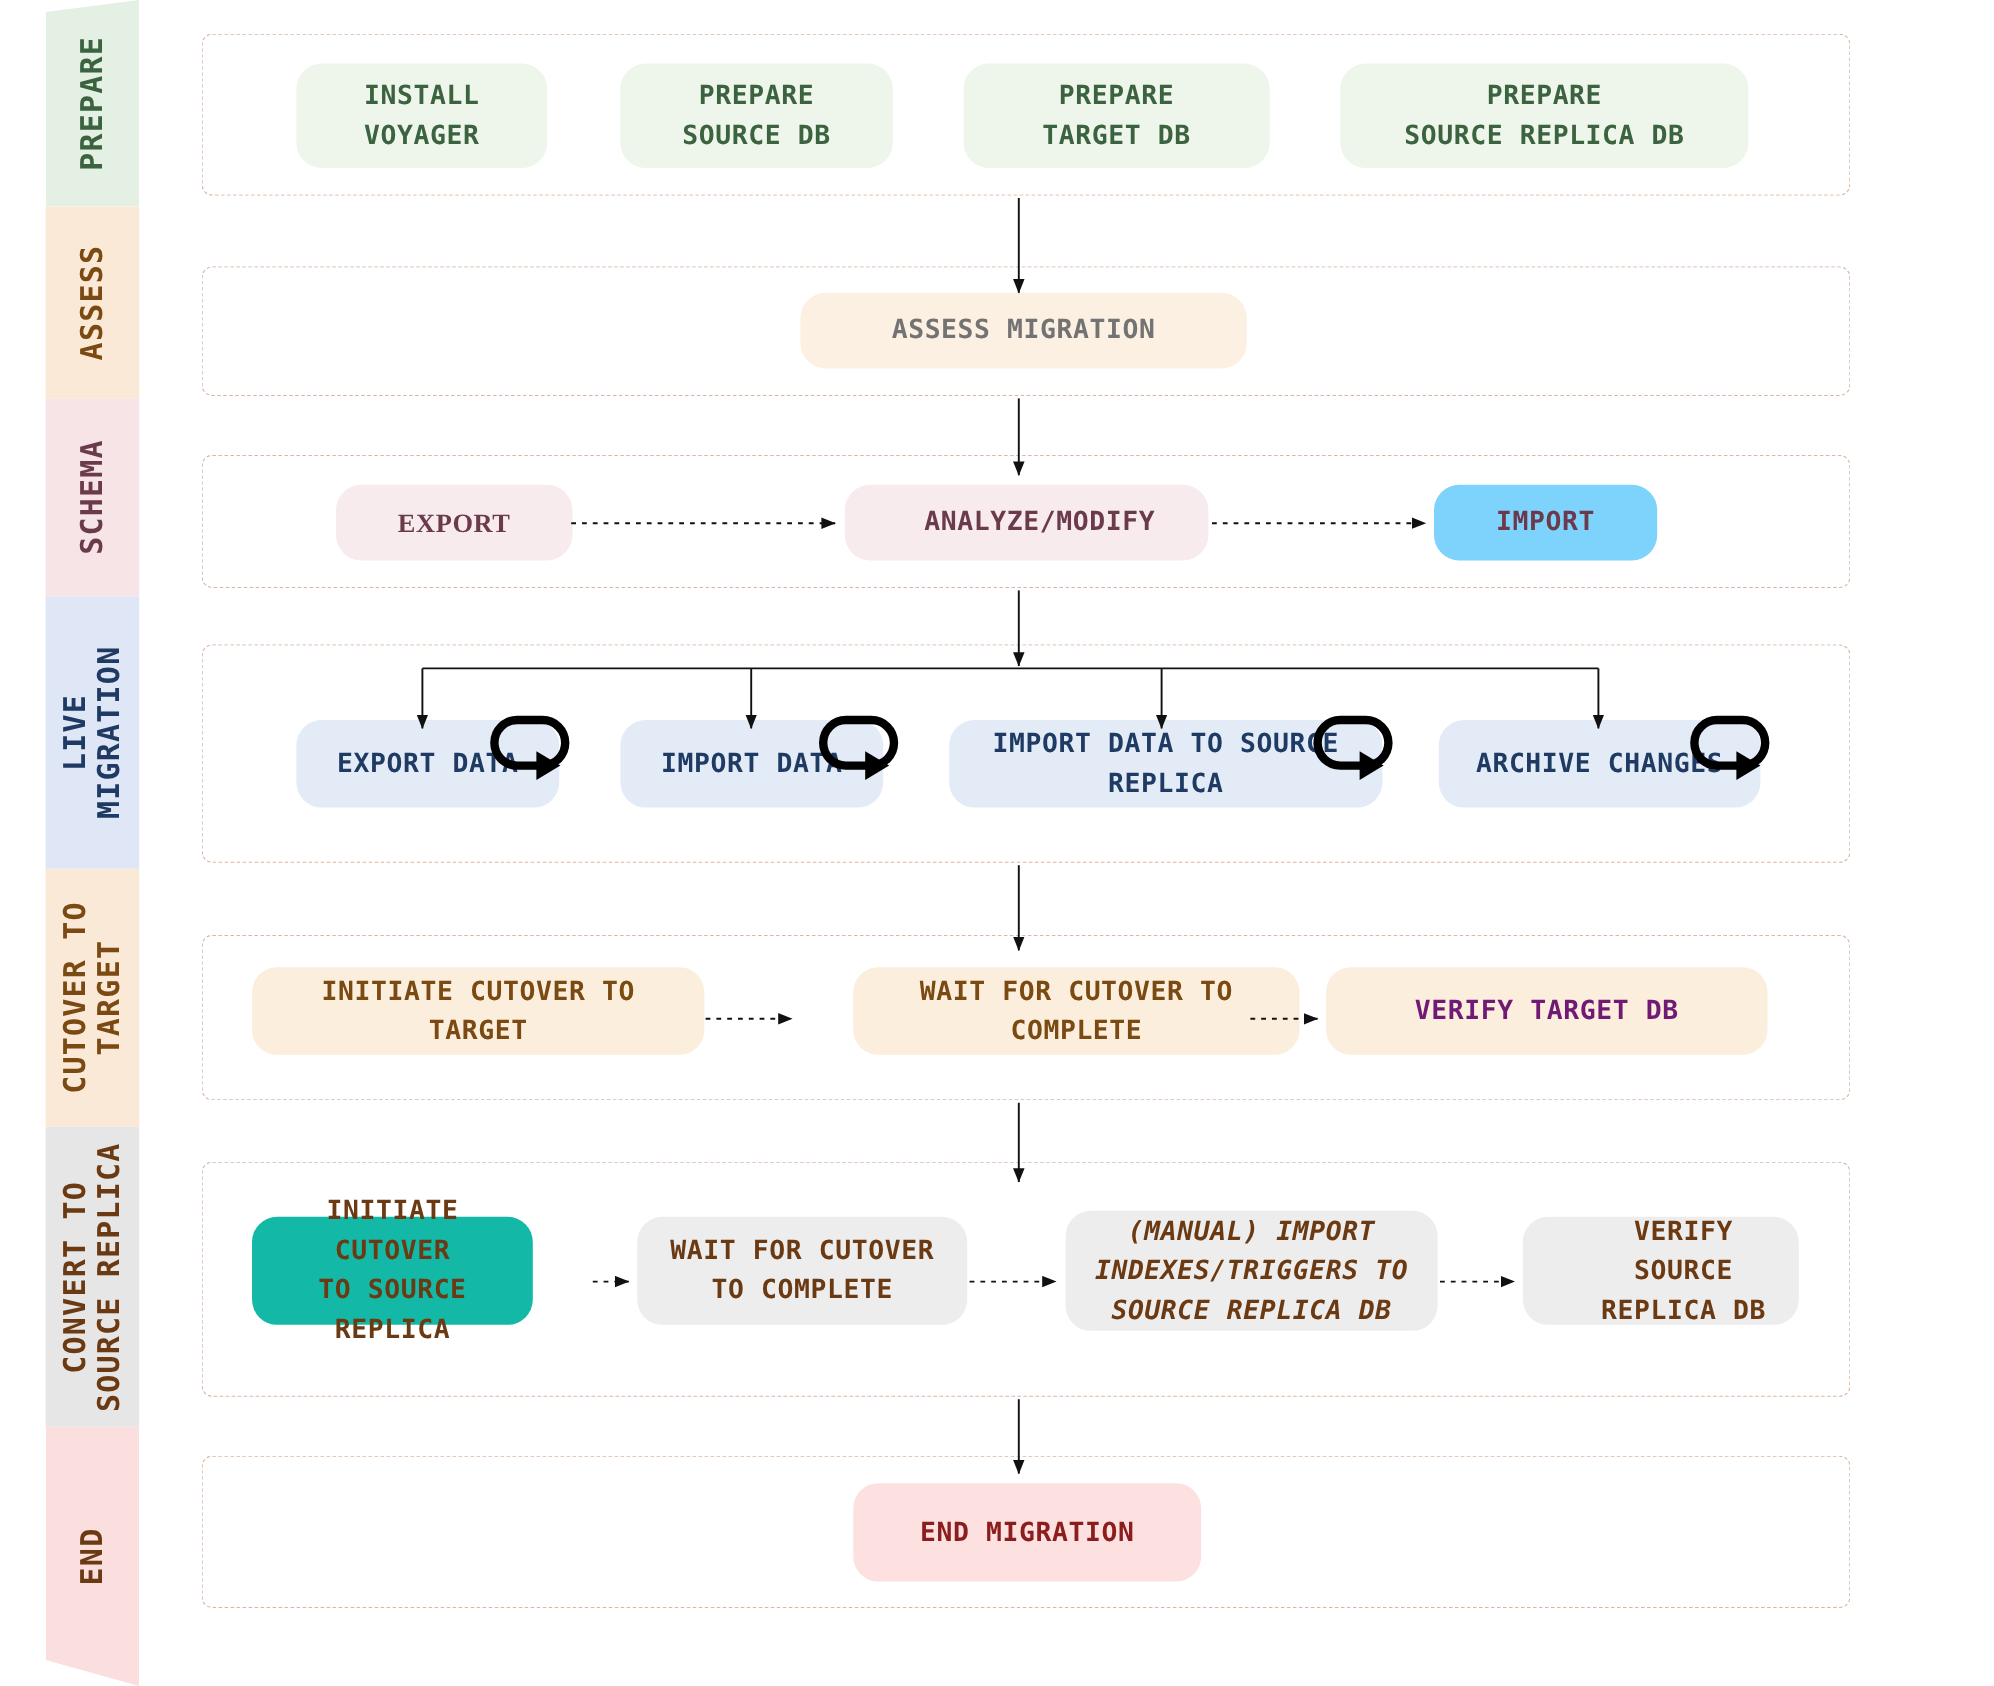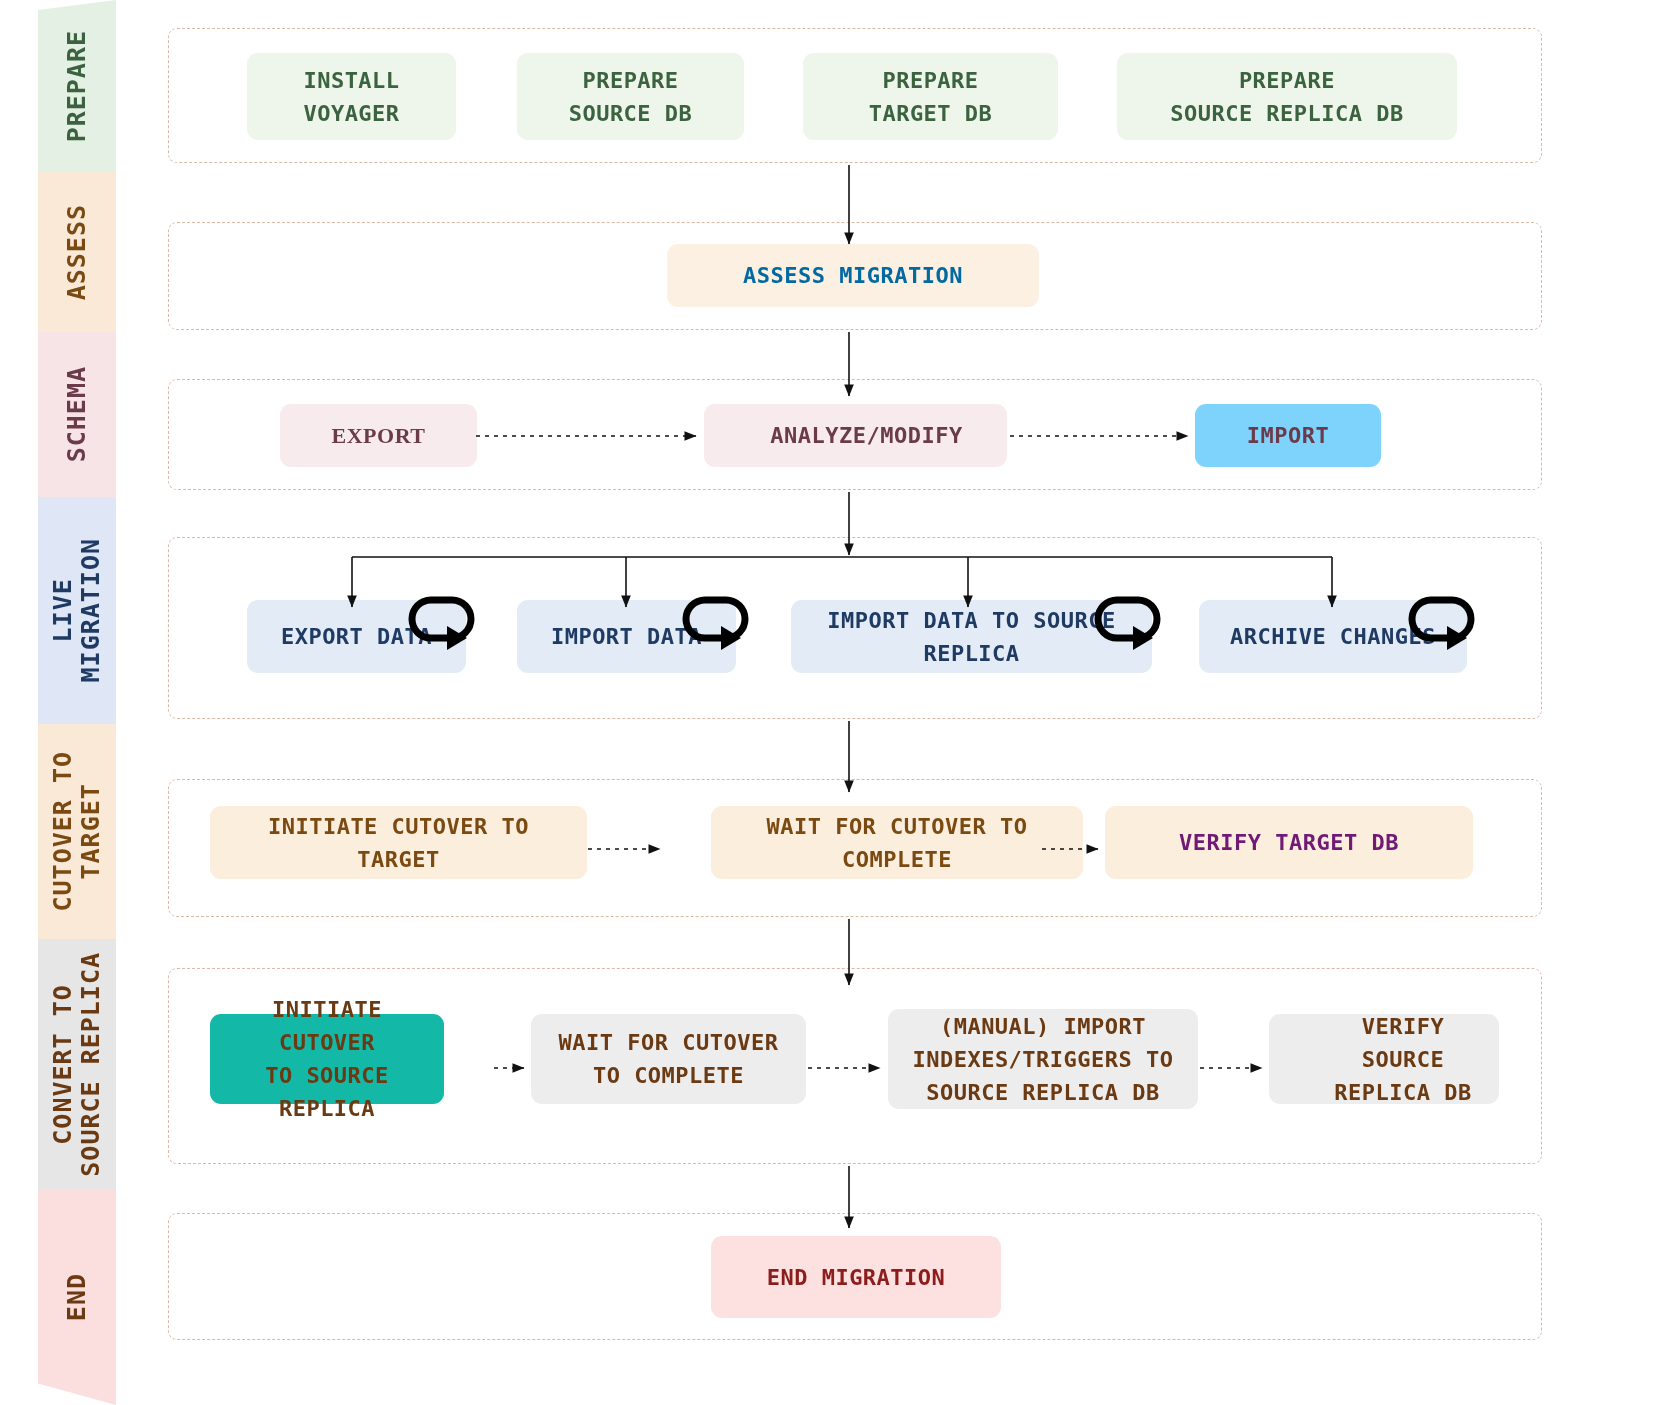--- a/index.html
+++ b/index.html
@@ -36,21 +36,21 @@
     border:1.3px dashed #d9b9a5;
     border-radius:9px;
     box-sizing:border-box;
     background:transparent;
   }
   .nodes{
     position:absolute;left:0;top:0;width:100%;height:100%;
   }
   .node{
     position:absolute;
-    border-radius:11px;
+    border-radius:21px;
     display:flex;align-items:center;justify-content:center;
     text-align:center;
     font-weight:bold;
     font-size:22px;
     line-height:1.5;
     letter-spacing:.5px;
     box-sizing:border-box;
     padding:6px 10px;
     white-space:pre-line;
   }
@@ -105,21 +105,21 @@
 SOURCE DB</div>
       <div class="node" style="left:634px;top:24px;width:255px;height:87px;background:#eef5ea;color:#3c6340;">PREPARE
 TARGET DB</div>
       <div class="node" style="left:948px;top:24px;width:340px;height:87px;background:#eef5ea;color:#3c6340;">PREPARE
 SOURCE REPLICA DB</div>
     </div>
   </div>
 
   <div class="row-box" style="top:222px;height:108px;">
     <div class="nodes">
-      <div class="node" style="left:498px;top:21px;width:372px;height:63px;background:#fcf0e2;color:#0369a1;">ASSESS MIGRATION</div>
+      <div class="node" style="left:498px;top:21px;width:372px;height:63px;background:#fcf0e2;color:#737373;">ASSESS MIGRATION</div>
     </div>
   </div>
 
   <div class="row-box" style="top:379px;height:111px;">
     <div class="nodes">
       <div class="node" style="left:111px;top:24px;width:197px;height:63px;background:#f7ebee;color:#6b3b4c;font-family:Liberation Serif, serif;">EXPORT</div>
       <div class="node" style="left:535px;top:24px;width:303px;height:63px;background:#f7ebee;color:#6b3b4c;padding-left:32px;">ANALYZE/MODIFY</div>
       <div class="node" style="left:1026px;top:24px;width:186px;height:63px;background:#7dd3fc;color:#6b3b4c;">IMPORT</div>
     </div>
   </div>
@@ -143,21 +143,21 @@
       <div class="node" style="left:936px;top:26px;width:368px;height:73px;background:#fbeedc;color:#701a75;">VERIFY TARGET DB</div>
     </div>
   </div>
 
   <div class="row-box" style="top:968px;height:196px;">
     <div class="nodes">
       <div class="node" style="left:41px;top:45px;width:234px;height:90px;background:#14b8a6;color:#6b3a12;">INITIATE CUTOVER
 TO SOURCE REPLICA</div>
       <div class="node" style="left:362px;top:45px;width:275px;height:90px;background:#ededed;color:#6b3a12;">WAIT FOR CUTOVER
 TO COMPLETE</div>
-      <div class="node" style="left:719px;top:40px;width:310px;height:100px;background:#ededed;color:#6b3a12;">(MANUAL) IMPORT
+      <div class="node" style="left:719px;top:40px;width:310px;height:100px;background:#ededed;color:#6b3a12;font-style:italic;">(MANUAL) IMPORT
 INDEXES/TRIGGERS TO
 SOURCE REPLICA DB</div>
       <div class="node" style="left:1100px;top:45px;width:230px;height:90px;background:#ededed;color:#6b3a12;padding-left:48px;">VERIFY SOURCE
 REPLICA DB</div>
     </div>
   </div>
 
   <div class="row-box" style="top:1213px;height:127px;">
     <div class="nodes">
       <div class="node" style="left:542px;top:22px;width:290px;height:82px;background:#fde1e1;color:#8c1d1d;">END MIGRATION</div>

